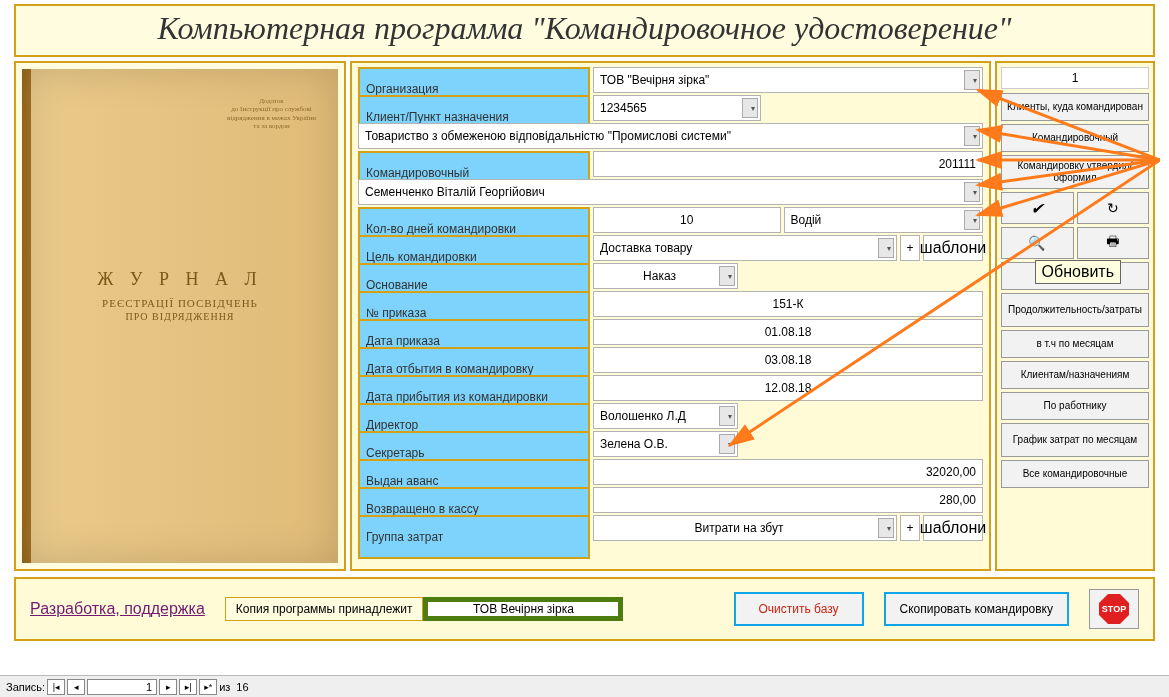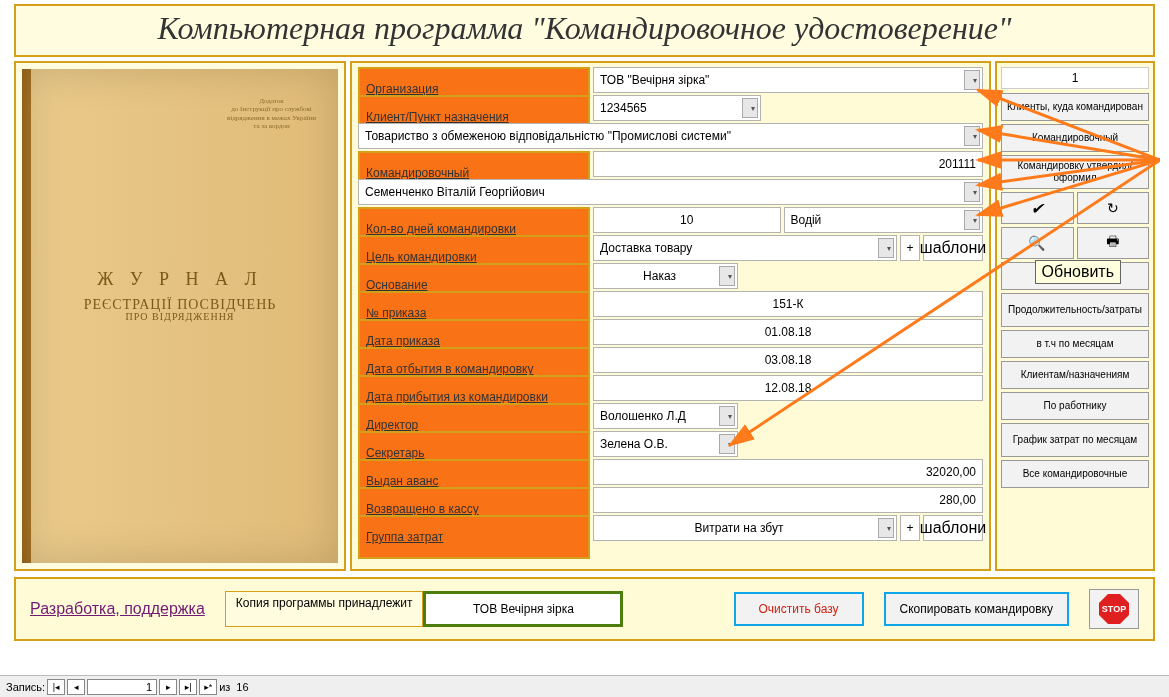--- a/index.html
+++ b/index.html
@@ -79,47 +79,46 @@
   width: 100%;
   text-align: center;
   letter-spacing: 6px;
   font-size: 18px;
 }
 .journal-sub {
   position: absolute;
   top: 228px;
   width: 100%;
   text-align: center;
-  font-size: 14px;
+  font-size: 11px;
   letter-spacing: 1px;
 }
 .journal-sub2 {
   position: absolute;
   top: 242px;
   width: 100%;
   text-align: center;
   font-size: 10px;
   letter-spacing: 1px;
 }
 .form-row {
   display: flex;
   align-items: stretch;
   margin-bottom: 2px;
   gap: 3px;
   height: 26px;
 }
 .lbl {
   border: 2px solid #d4a017;
-  background: #f97316;
+  background: #7dd3fc;
   padding: 20px 6px;
   font-size: 12px;
   color: #333;
   display: flex;
   align-items: center;
-  text-decoration: underline;
 }
 .lbl.w1 { width: 232px; }
 .val, .sel, .inp {
   border: 1px solid #b3b3b3;
   background: #fff;
   padding: 2px 6px;
   font-size: 12px;
   display: flex;
   align-items: center;
 }
@@ -240,23 +239,23 @@
   font-size: 16px;
   cursor: pointer;
 }
 .copy-lbl {
   border: 1px solid #d4a017;
   background: #fffce0;
   padding: 4px 10px;
   font-size: 12px;
 }
 .copy-val {
-  border: 3px solid #4d7c0f;
-  background: #fff;
-  padding: 8px 10px;
+  border: 5px solid #4d7c0f;
+  background: #fff;
+  padding: 0 10px;
   font-size: 12px;
   width: 200px;
   text-align: center;
 }
 .big-btn {
   border: 2px solid #0ea5e9;
   background: #f2f2f2;
   padding: 8px 14px;
   font-size: 12px;
   cursor: pointer;

